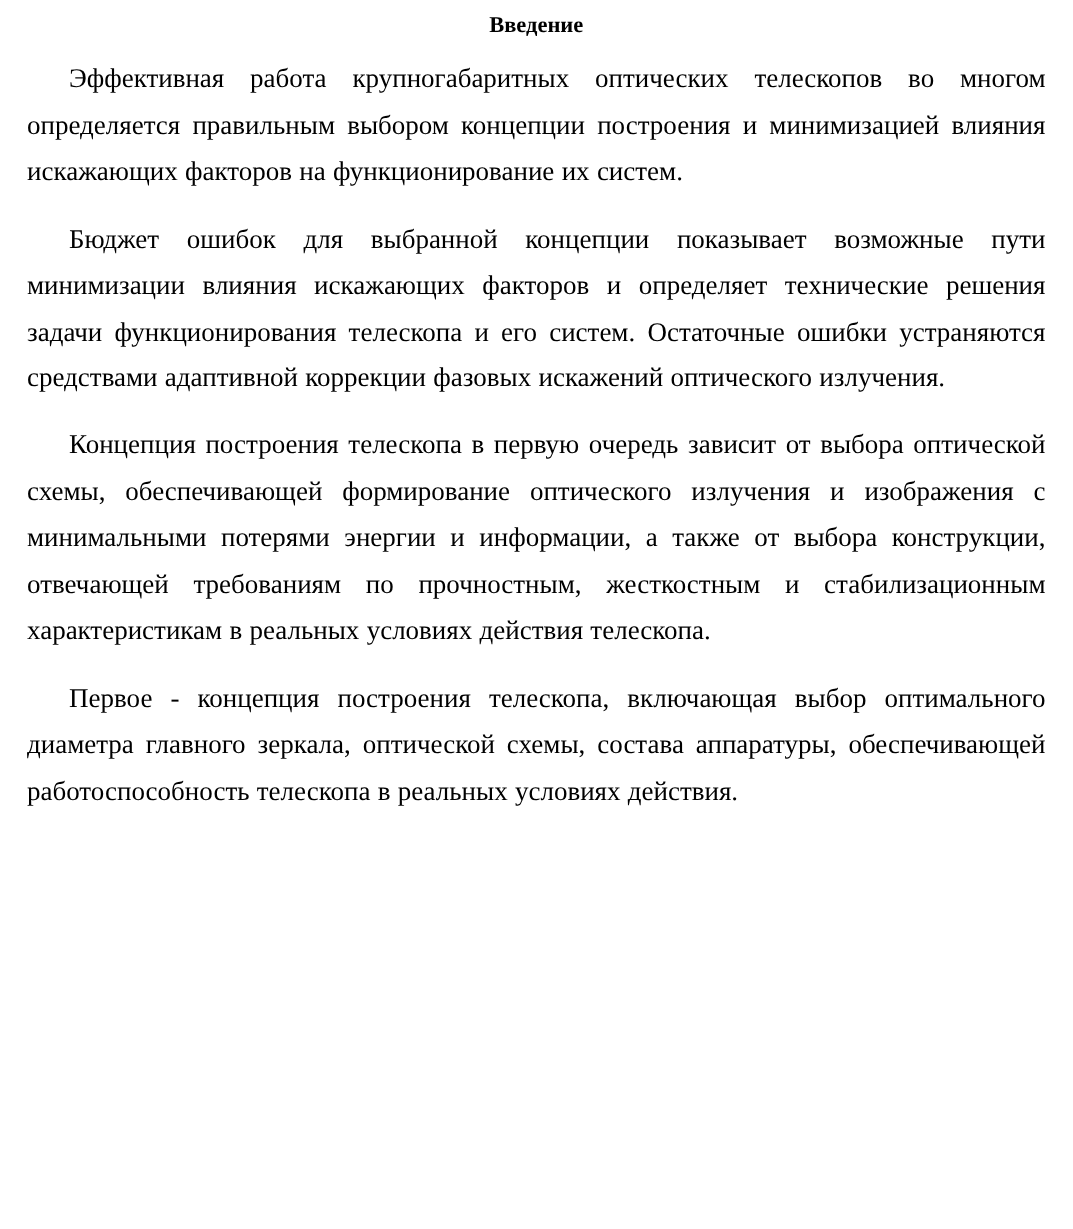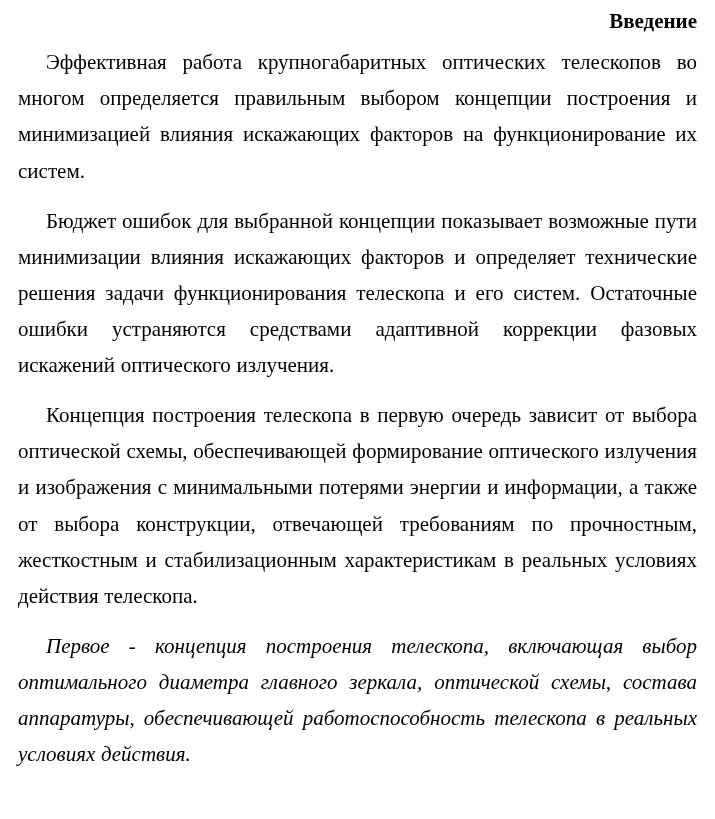--- a/index.html
+++ b/index.html
@@ -15,38 +15,37 @@
     overflow: hidden;
   }
   .page {
     width: 715px;
     height: 819px;
     box-sizing: border-box;
     padding: 8px 18px 0 18px;
     background: #ffffff;
   }
   .doc-heading {
-    font-size: 21px;
+    font-size: 15px;
     font-weight: bold;
     line-height: 1.25;
     margin: 0 0 10px 0;
-    text-align: right;
+    text-align: center;
   }
   .doc-paragraph {
-    font-size: 21px;
+    font-size: 18px;
     line-height: 1.72;
     margin: 0 0 14px 0;
     text-align: justify;
     text-indent: 28px;
     hyphens: none;
     word-spacing: 0.02em;
   }
   .doc-paragraph:last-child {
     margin-bottom: 0;
-    font-style: italic;
   }
 </style>
 </head>
 <body>
 
 <div class="page">
   <h1 class="doc-heading">Введение</h1>
   <p class="doc-paragraph">Эффективная работа крупногабаритных оптических телескопов во многом определяется правильным выбором концепции построения и минимизацией влияния искажающих факторов на функционирование их систем.</p>
   <p class="doc-paragraph">Бюджет ошибок для выбранной концепции показывает возможные пути минимизации влияния искажающих факторов и определяет технические решения задачи функционирования телескопа и его систем. Остаточные ошибки устраняются средствами адаптивной коррекции фазовых искажений оптического излучения.</p>
   <p class="doc-paragraph">Концепция построения телескопа в первую очередь зависит от выбора оптической схемы, обеспечивающей формирование оптического излучения и изображения с минимальными потерями энергии и информации, а также от выбора конструкции, отвечающей требованиям по прочностным, жесткостным и стабилизационным характеристикам в реальных условиях действия телескопа.</p>

